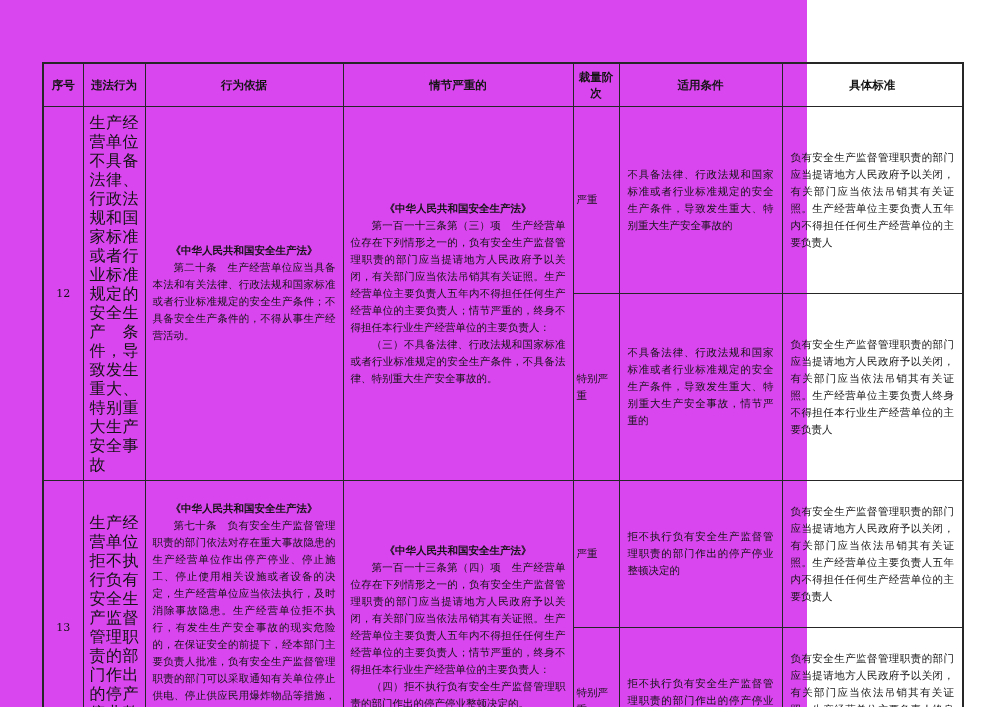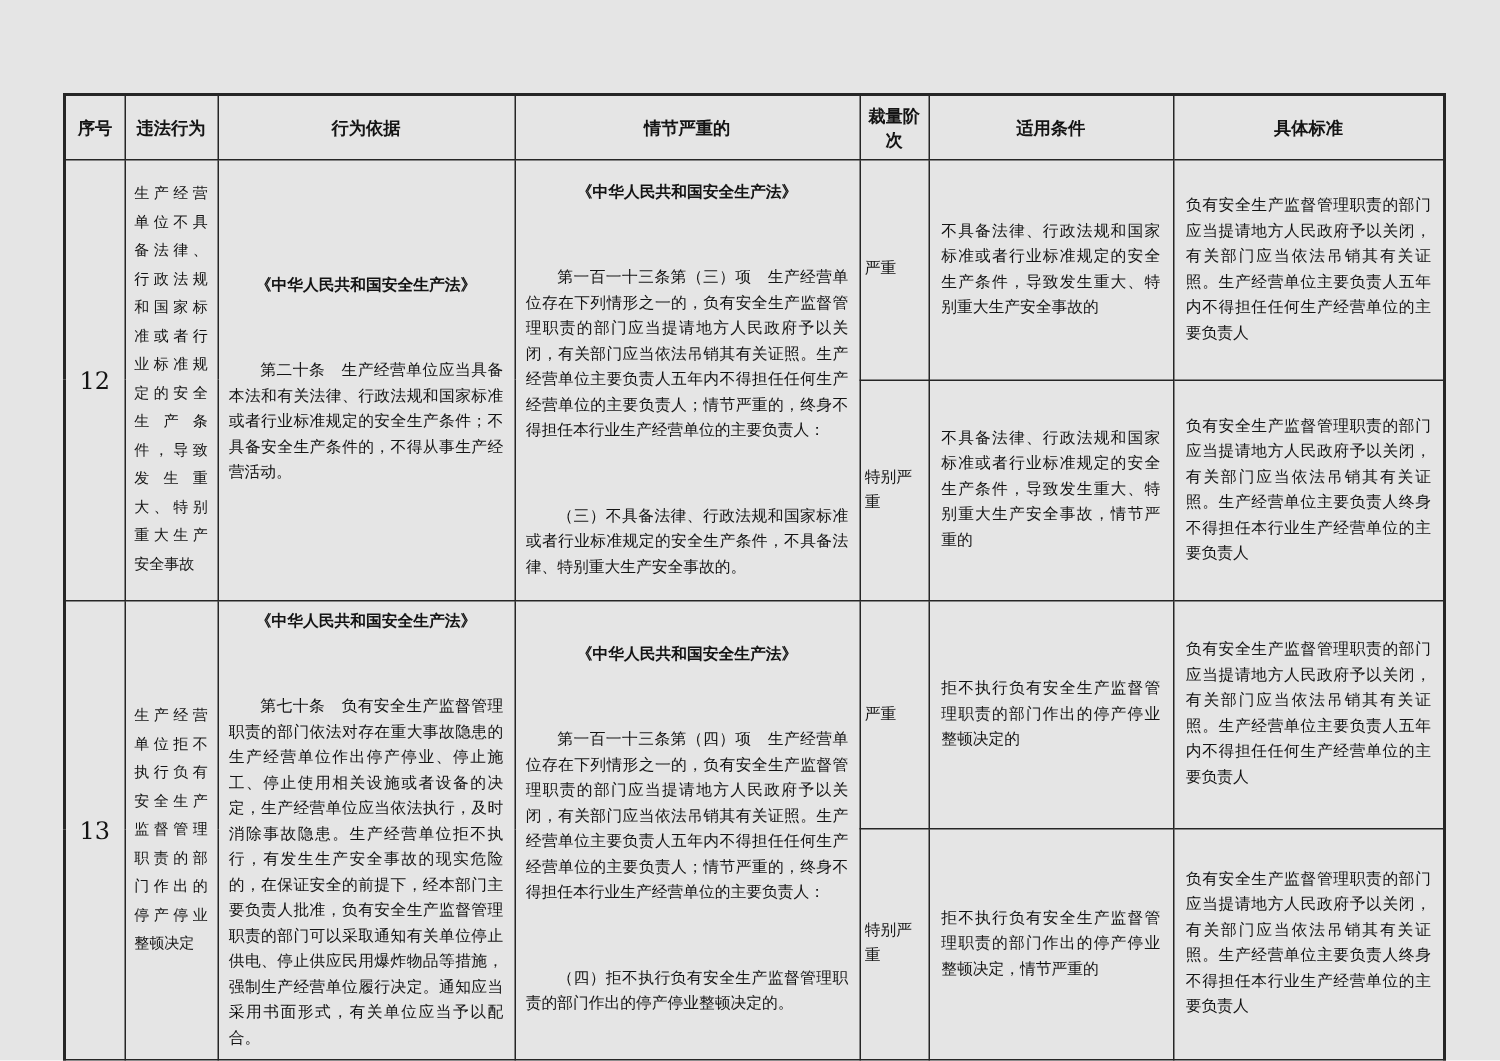--- a/index.html
+++ b/index.html
@@ -4,21 +4,21 @@
 <style>
   * { margin:0; padding:0; box-sizing:border-box; }
   html,body { background:#ffffff; }
   body {
     width:1000px; height:707px;
     font-family:"DejaVu Serif","Liberation Serif",serif;
     color:#141414;
     position:relative;
     overflow:hidden;
   }
-  .sheet { position:absolute; left:0; top:0; width:1000px; height:707px; background:#e5e5e5; }
+  .sheet { position:absolute; left:0; top:0; width:807px; height:707px; background:#d946ef; }
 
   table.law-table {
     position:absolute; left:42px; top:62px; width:920px;
     border-collapse:collapse; table-layout:fixed;
     border:2px solid #262626;
   }
   .law-table th, .law-table td {
     border:1px solid #262626;
     vertical-align:middle;
     overflow:hidden;
@@ -28,29 +28,29 @@
     line-height:16px; padding:3px 2px;
   }
   .law-table td { font-size:10.5px; line-height:17px; }
 
   tr.h-header { height:43px; }
   tr.h-r12a { height:130px; }
   tr.h-r12b { height:117px; }
   tr.h-r13a { height:137px; }
   tr.h-r13b { height:146px; }
 
-  td.cell-no { text-align:center; font-size:16px; }
+  td.cell-no { text-align:center; font-size:11px; }
   td.cell-violation {
     padding:6px 6px; text-align:justify; text-justify:inter-character;
-    font-size:10px; line-height:19px;
+    font-size:16px; line-height:19px;
   }
   td.cell-lawtext { padding:5px 7px; }
   td.cell-lawtext p { text-align:justify; text-justify:inter-character; }
   p.cell-title { text-align:center !important; font-weight:bold; }
-  p.indent { text-indent:2em;margin-top:40px; }
+  p.indent { text-indent:2em; }
   td.cell-level { text-align:left; padding:2px 3px; }
   td.cell-cond { padding:6px 8px; text-align:justify; text-justify:inter-character;margin-top:44px; }
   td.cell-std { padding:22px 8px; text-align:justify; text-justify:inter-character; }
 
   .page-number {
     position:absolute; left:0; top:648px; width:100%;
     text-align:center; font-size:11.5px; color:#222;
   }
 </style>
 </head>

